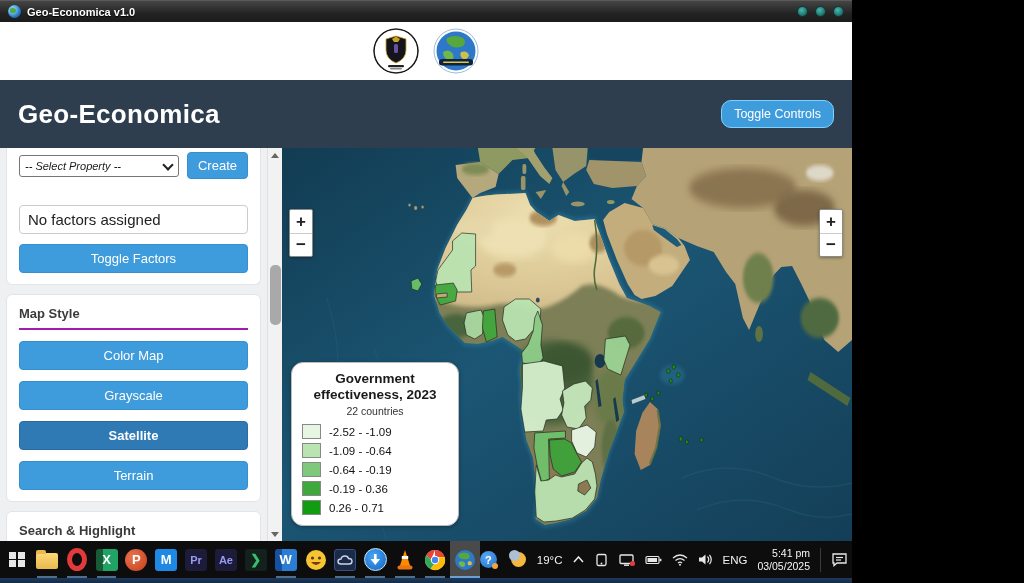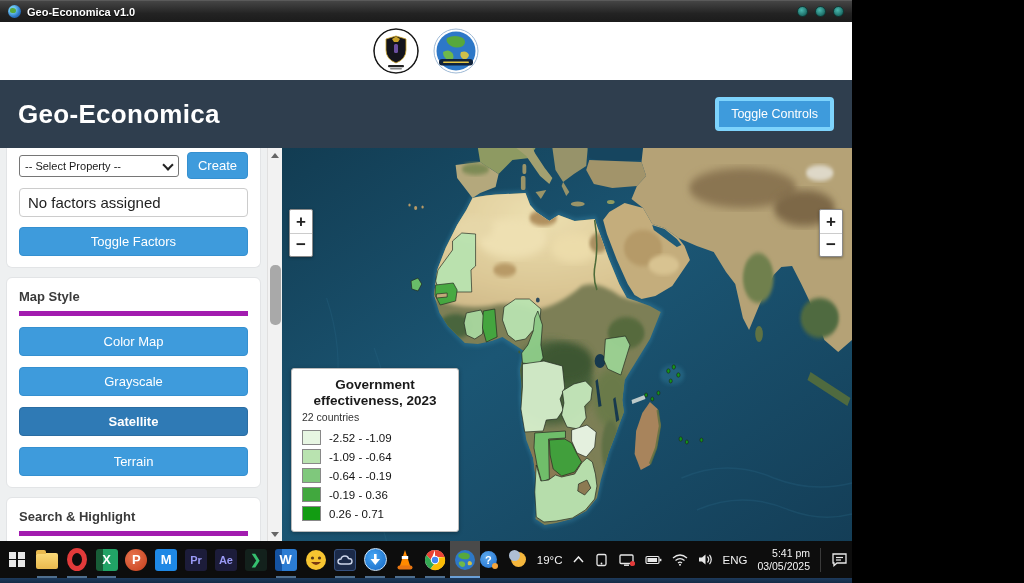--- a/index.html
+++ b/index.html
@@ -15,66 +15,66 @@
 .tb-controls { margin-left:auto; display:flex; gap:7px; }
 .tb-btn { width:11px; height:11px; border-radius:50%; background:radial-gradient(circle at 40% 35%, #49b8ae, #1e6e68 70%, #124741); border:1px solid #0e3a36; }
 
 
 .logo-strip { height:58px; background:#fff; display:flex; align-items:center; justify-content:center; gap:14px; flex-shrink:0; }
 .logo { width:46px; height:46px; border-radius:50%; }
 
 
 .app-header { height:68px; background:#2f3e4e; display:flex; align-items:center; padding:0 18px; flex-shrink:0; }
 .app-header h1 { color:#fff; font-size:26px; font-weight:bold; letter-spacing:.3px; }
-.toggle-btn { margin-left:auto; background:#3e9bdc; color:#fff; border:4px solid #7dd3fc; border-radius:4px;
+.toggle-btn { margin-left:auto; background:#3e9bdc; color:#fff; border:1px solid #7dd3fc; border-radius:10px;
   font-size:12.5px; padding:6px 12px; cursor:pointer; font-family:inherit; }
 
 
 .main { height:393px; display:flex; flex-shrink:0; overflow:hidden; background:#eef0f1; }
 .sidebar { width:267px; padding:0 6px; overflow:hidden; }
 .card { background:#fff; border:1px solid #e2e4e6; border-radius:6px; padding:11px 12px; margin-top:9px; }
 .card.top { margin-top:0; border-top:none; border-radius:0 0 6px 6px; padding-top:4px; }
 .row { display:flex; gap:8px; align-items:center; }
 .sel-wrap { position:relative; flex:1; }
 .sel-wrap select { width:100%; height:22px; font-size:11px; font-family:inherit; color:#1a1a1a;
-  border:1px solid #767676; border-radius:3px; background:#fff; appearance:none; -webkit-appearance:none; padding:0 18px 0 5px; }
+  border:1px solid #767676; border-radius:3px; background:#fff; appearance:none; -webkit-appearance:none; padding:0 18px 0 5px;font-style:italic; }
 .sel-wrap::after { content:""; position:absolute; right:7px; top:6px; width:6px; height:6px;
   border-right:2px solid #222; border-bottom:2px solid #222; transform:rotate(45deg); pointer-events:none; }
 .btn { background:#3e9bdc; color:#fff; border:1px solid #3590d0; border-radius:4px; font-size:13px;
   padding:5px 10px; cursor:pointer; font-family:inherit; text-align:center; }
 .btn.block { display:block; width:100%; margin-top:11px; padding:6px 0; }
 .btn.active { background:#2f7ab5; border-color:#2a6da3; font-weight:bold; }
 .btn.half { flex:1; padding:6px 0; }
 .factors-box { border:1px solid #ccc; border-radius:4px; background:#fff; font-size:15px; color:#222;
-  padding:5px 8px; margin-top:9px; }
+  padding:5px 8px; margin-top:26px; }
 .btn-row { display:flex; gap:9px; margin-top:10px; }
-.card-title { font-size:13px; font-weight:bold; color:#3a3a3a; padding-bottom:7px; border-bottom:5px solid #a21caf; }
+.card-title { font-size:13px; font-weight:bold; color:#3a3a3a; padding-bottom:7px; border-bottom:2px solid #a21caf; }
 .search-input { width:100%; border:1px solid #999; border-radius:3px; font-size:11.5px; color:#222;
   padding:4px 4px; margin-top:10px; font-family:inherit; }
 
 
 .side-scroll { width:15px; background:#f2f2f2; border-left:1px solid #e0e0e0; position:relative; flex-shrink:0; }
 .scroll-arrow { position:absolute; left:0; width:100%; height:14px; display:flex; align-items:center; justify-content:center; }
 .scroll-arrow svg { display:block; }
 .scroll-arrow.up { top:0; } .scroll-arrow.down { bottom:0; }
 .scroll-thumb { position:absolute; left:2px; width:11px; top:117px; height:60px; background:#a9a9a9; border-radius:5px; }
 
 
 .map-area { flex:1; position:relative; overflow:hidden; cursor:grab; }
 .map-area svg.basemap { position:absolute; inset:0; width:100%; height:100%; }
 .zoomctl { position:absolute; top:61px; width:24px; background:#fff; border:1px solid #8a8a8a; border-radius:2px;
   box-shadow:0 1px 3px rgba(0,0,0,.35); }
 .zoomctl.left { left:7px; } .zoomctl.right { right:9px; }
 .zbtn { width:22px; height:23px; display:flex; align-items:center; justify-content:center; font-size:17px;
   font-weight:bold; color:#222; cursor:pointer; }
 .zbtn + .zbtn { border-top:1px solid #ccc; }
-.legend { position:absolute; left:9px; top:220px; width:168px; background:#fff; border:1px solid #bbb;
-  border-radius:3px; box-shadow:0 1px 4px rgba(0,0,0,.3); padding:8px 10px 10px; }
+.legend { position:absolute; left:9px; top:214px; width:168px; background:#fff; border:1px solid #bbb;
+  border-radius:12px; box-shadow:0 1px 4px rgba(0,0,0,.3); padding:8px 10px 10px; }
 .lg-title { text-align:center; font-size:13.5px; font-weight:bold; color:#1a1a1a; line-height:16px; }
-.lg-sub { font-size:10.5px; color:#333; margin:2px 0 7px; }
+.lg-sub { text-align:center; font-size:10.5px; color:#333; margin:2px 0 7px; }
 .lg-row { display:flex; align-items:center; gap:8px; margin-top:4px; }
 .lg-swatch { width:19px; height:15px; border:1px solid #888; flex-shrink:0; }
 .lg-label { font-size:11.5px; color:#111; }
 
 
 .taskbar { height:37px; background:#0d0d0d; display:flex; align-items:stretch; padding-left:2px; flex-shrink:0; }
 .tb-cell { width:37px; position:relative; display:flex; align-items:center; justify-content:center; cursor:pointer; }
 .tb-cell.active-app { background:#4a4a4a; }
 .tb-underline { position:absolute; bottom:0; left:5px; right:5px; height:2.5px; background:#4f6f8f; }
 .tb-cell.active-app .tb-underline { left:0; right:0; background:#6aa0d8; }

